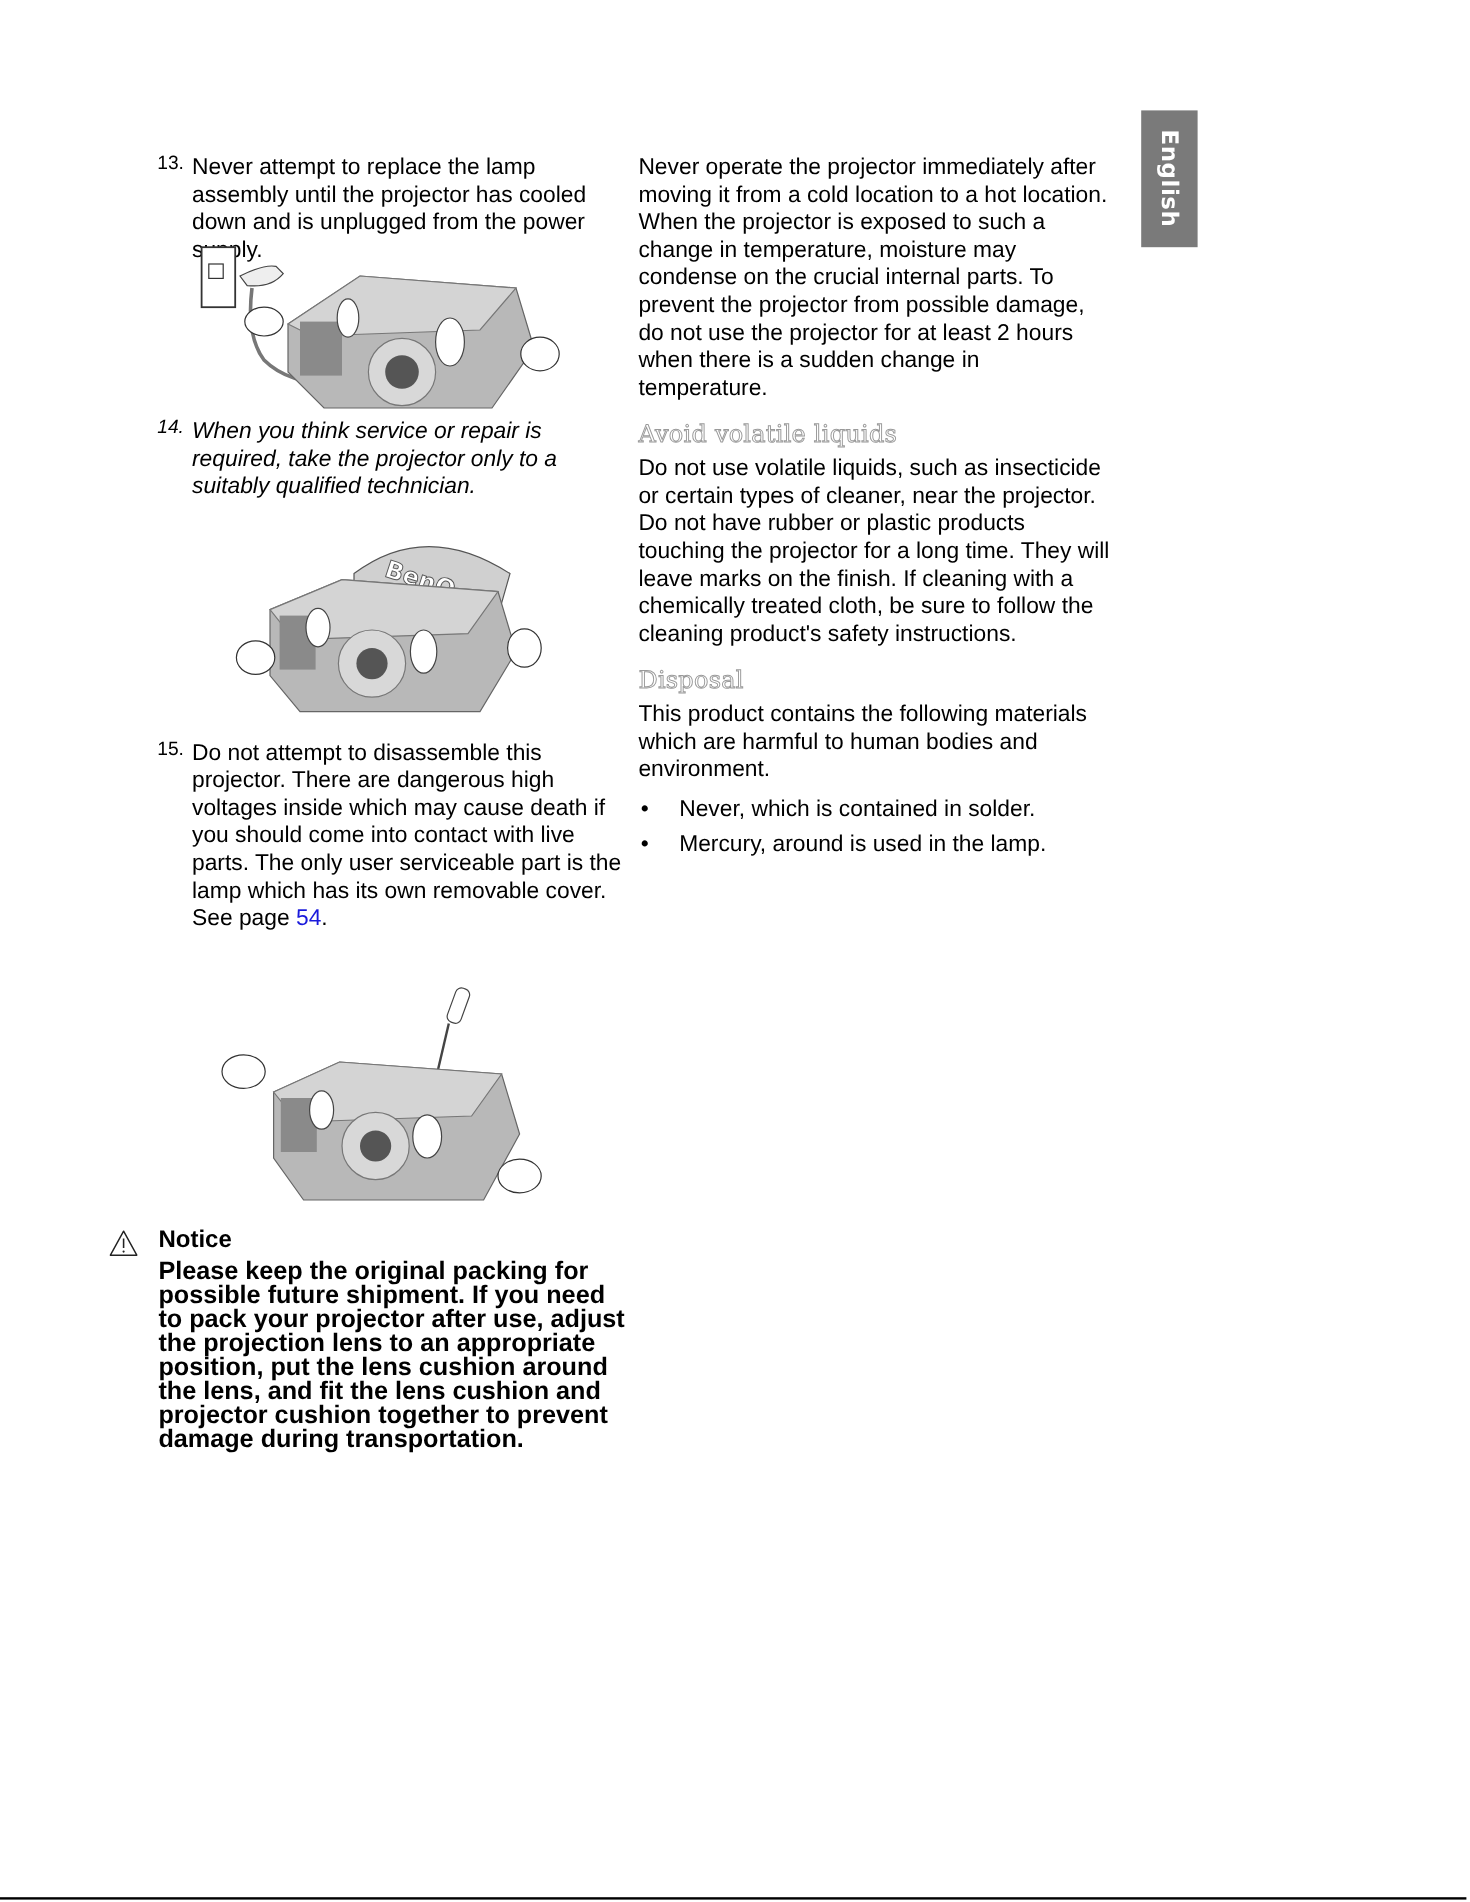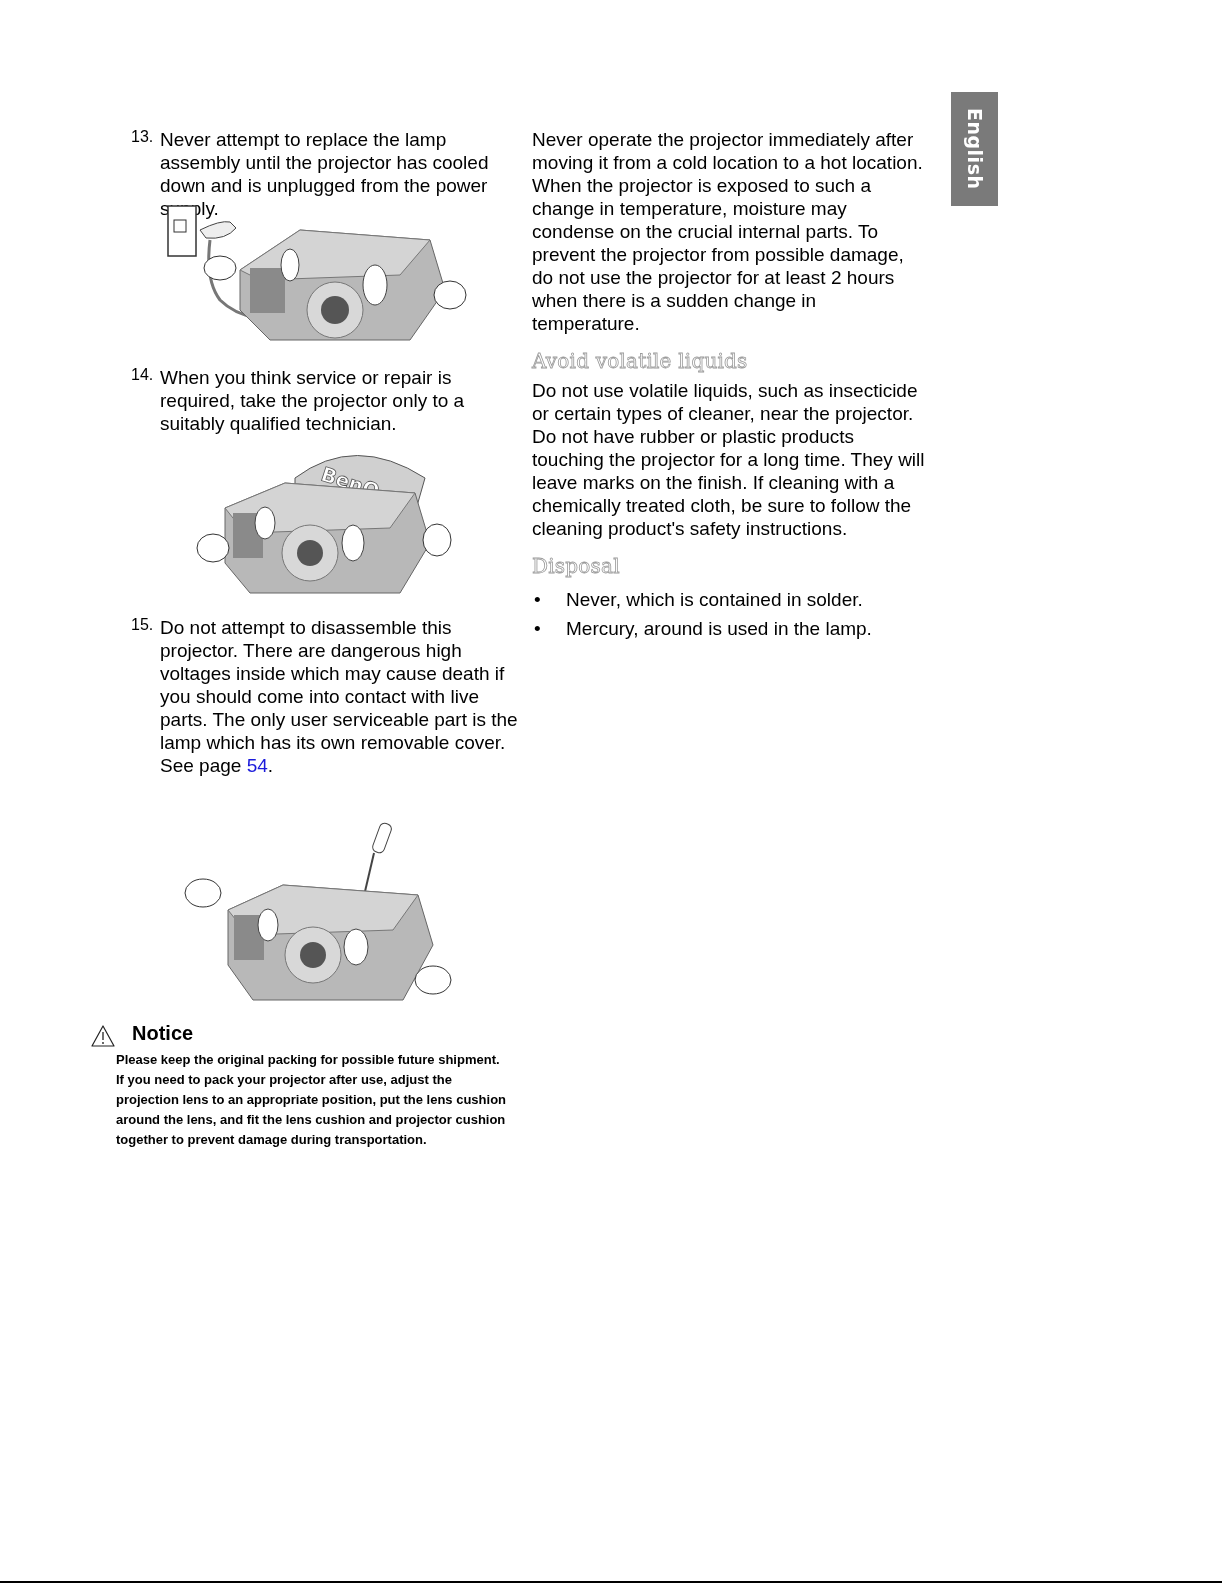--- a/index.html
+++ b/index.html
@@ -21,22 +21,22 @@
   .bullets li { position: relative; padding-left: 34px; margin-bottom: 6px; }
   .bullets li .dot { position: absolute; left: 2px; top: 0; }
   .illus { position: absolute; }
   .lang-tab { position: absolute; left: 951px; top: 92px; width: 47px; height: 114px;
               background: #7a7a7a; display: flex; align-items: center; justify-content: center; }
   .lang-tab span { color: #fff; font-weight: bold; font-size: 19px; writing-mode: vertical-rl;
                    font-family: "DejaVu Sans", sans-serif; letter-spacing: 0.5px; }
   .notice { position: absolute; left: 90px; top: 1022px; width: 440px; }
   .notice-icon { position: absolute; left: 0; top: 2px; width: 26px; height: 24px; }
   .notice-title { position: absolute; left: 42px; top: 0; font-weight: bold; font-size: 20px; }
-  .notice-body { position: absolute; left: 26px; top: 28px; width: 395px; font-weight: bold;
-                 font-size: 13px; line-height: 20px; }
+  .notice-body { position: absolute; left: 42px; top: 28px; width: 395px; font-weight: bold;
+                 font-size: 21px; line-height: 20px; }
   .bottom-rule { position: absolute; left: 0; top: 1581px; width: 1222px; height: 2px; background: #000; }
 </style>
 </head>
 <body>
 
 <div class="lang-tab">
   <span>English</span>
 </div>
 
 <div class="col left">
@@ -55,21 +55,21 @@
   <polygon points="80,70 140,30 270,40 285,90 250,140 110,140 80,110" fill="#b8b8b8" stroke="#666"></polygon>
   <polygon points="80,70 140,30 270,40 240,75 100,80" fill="#d4d4d4" stroke="#777"></polygon>
   <rect x="90" y="68" width="35" height="45" fill="#8a8a8a"></rect>
   <circle cx="175" cy="110" r="28" fill="#d8d8d8" stroke="#777"></circle>
   <circle cx="175" cy="110" r="14" fill="#555"></circle>
   <ellipse cx="130" cy="65" rx="9" ry="16" fill="#fff" stroke="#444"></ellipse>
   <ellipse cx="215" cy="85" rx="12" ry="20" fill="#fff" stroke="#444"></ellipse>
   <ellipse cx="290" cy="95" rx="16" ry="14" fill="#fff" stroke="#333"></ellipse>
 </svg>
 
-<div class="col" style="left:131px; top:366px; width:395px;">
+<div class="col" style="left:131px; top:348px; width:395px;font-style:italic;">
   <div class="item">
     <span class="num">14.</span>
     <p>When you think service or repair is required, take the projector only to a suitably qualified technician.</p>
   </div>
 </div>
 
 <svg class="illus" style="left:195px; top:438px;" width="265" height="165" viewBox="0 0 265 165">
   <path d="M100 40 q60 -45 130 0 l-10 35 q-60 -30 -120 -10z" fill="#d0d0d0" stroke="#555"></path>
   <text x="125" y="50" font-family="DejaVu Sans, sans-serif" font-weight="bold" font-size="20" fill="#fff" stroke="#555" stroke-width="0.8" transform="rotate(18 150 45)">BenQ</text>
   <polygon points="30,70 90,45 220,55 235,105 205,155 55,155 30,125" fill="#b8b8b8" stroke="#666"></polygon>
@@ -117,20 +117,21 @@
 <div class="col right">
   <div class="section">
     <p>Never operate the projector immediately after moving it from a cold location to a hot location. When the projector is exposed to such a change in temperature, moisture may condense on the crucial internal parts. To prevent the projector from possible damage, do not use the projector for at least 2 hours when there is a sudden change in temperature.</p>
   </div>
   <div class="section">
     <h2>Avoid volatile liquids</h2>
     <p>Do not use volatile liquids, such as insecticide or certain types of cleaner, near the projector. Do not have rubber or plastic products touching the projector for a long time. They will leave marks on the finish. If cleaning with a chemically treated cloth, be sure to follow the cleaning product's safety instructions.</p>
   </div>
   <div class="section">
     <h2>Disposal</h2>
+    <p>This product contains the following materials which are harmful to human bodies and environment.</p>
     <ul class="bullets">
       <li><span class="dot">•</span><span>Never, which is contained in solder.</span></li>
       <li><span class="dot">•</span><span>Mercury, around is used in the lamp.</span></li>
     </ul>
   </div>
 </div>
 
 <div class="bottom-rule"></div>
 
 </body></html>

